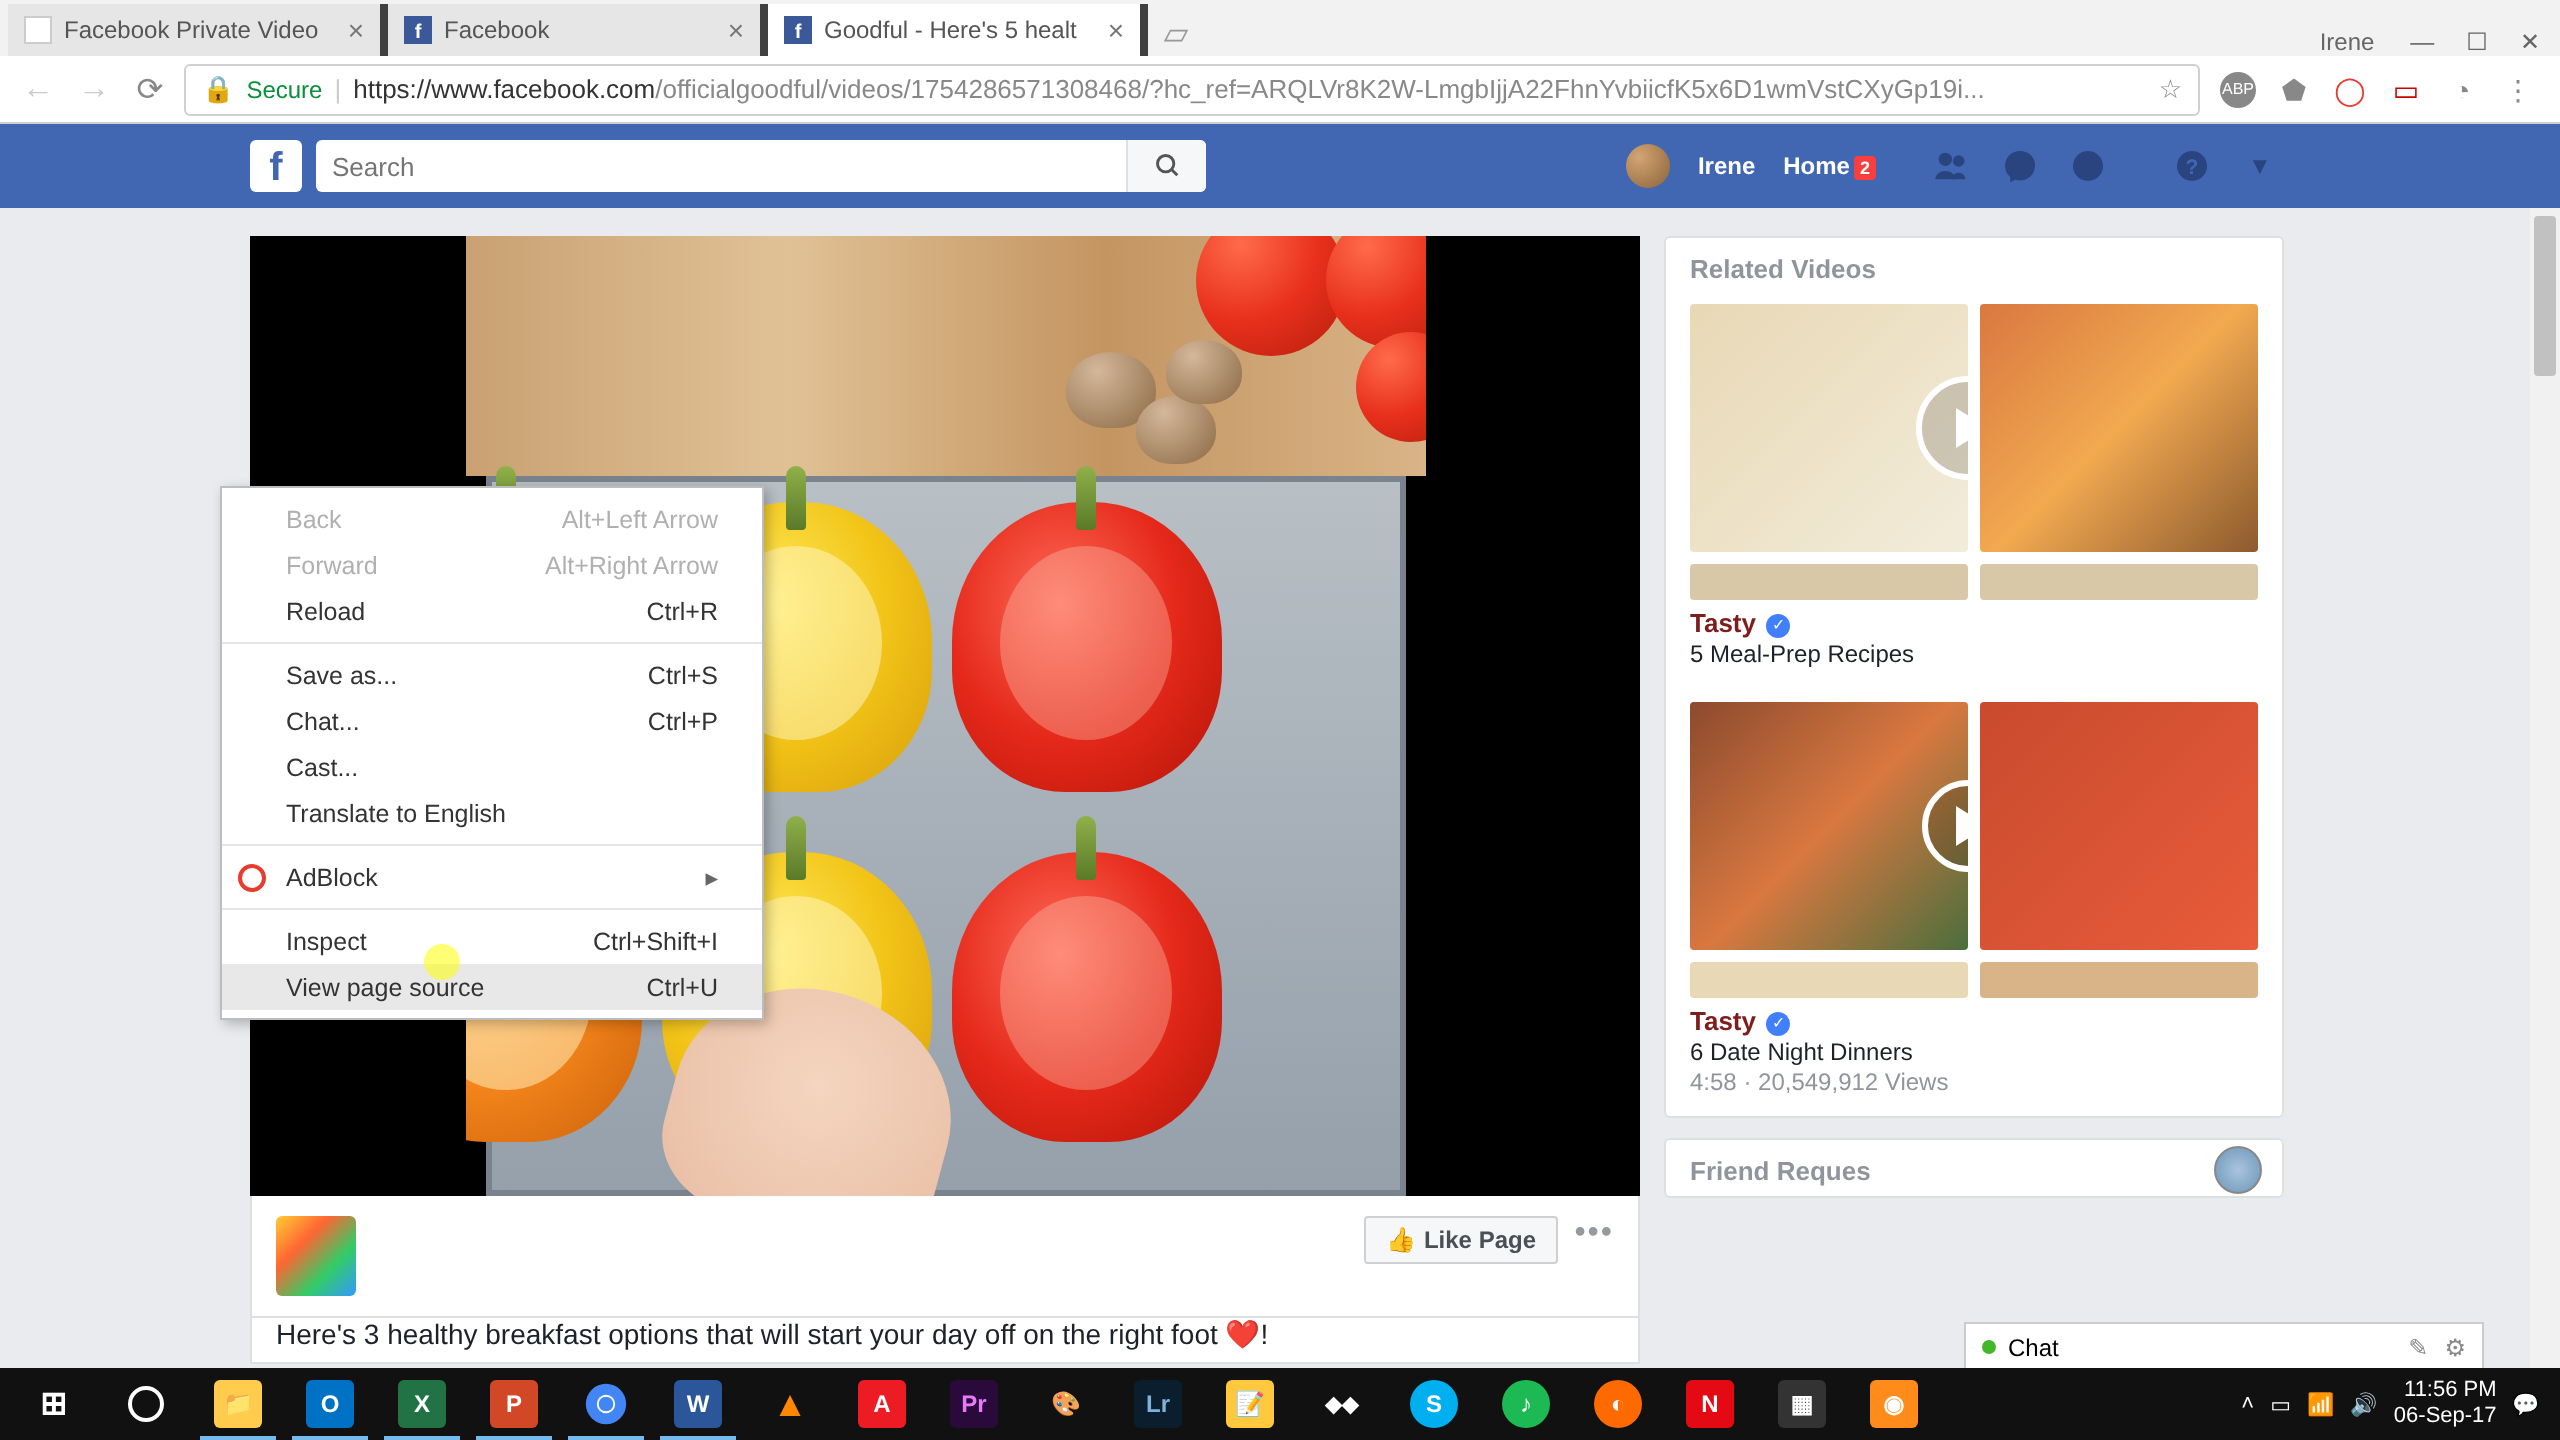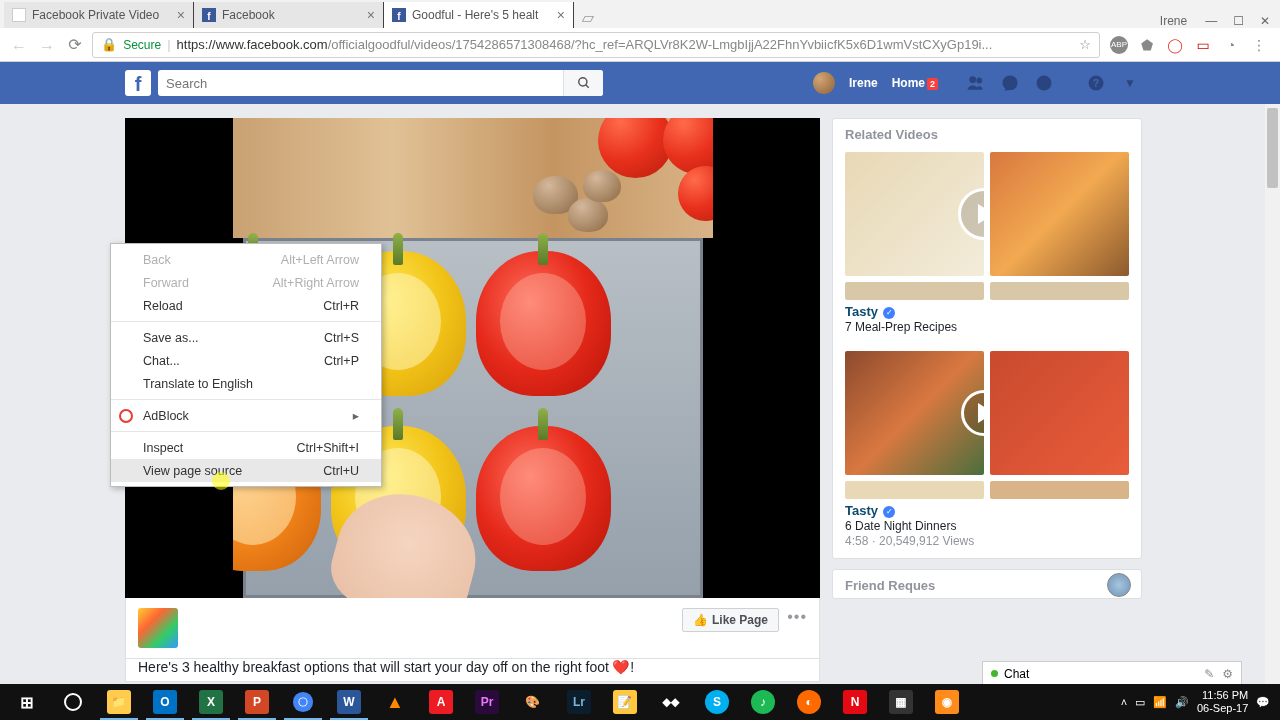--- a/index.html
+++ b/index.html
@@ -1,20 +1,20 @@
 <!DOCTYPE html>
 <html><head>
 <meta charset="utf-8">
 <style>
 * { margin:0; padding:0; box-sizing:border-box; font-family:"Segoe UI",Arial,sans-serif; }
 body { width:1280px; height:720px; overflow:hidden; background:#fff; position:relative; }
 
 
 .chrome-tabs { height:28px; background:#f2f2f2; display:flex; align-items:flex-end; padding-left:4px; }
-.tab { display:flex; align-items:center; height:26px; padding:0 8px; font-size:12px; color:#555; border-right:1px solid #404040; min-width:190px; max-width:190px; background:#e6e6e6; position:relative; }
+.tab { display:flex; align-items:center; height:26px; padding:0 8px; font-size:12px; color:#555; border-right:4px solid #404040; min-width:190px; max-width:190px; background:#e6e6e6; position:relative; }
 .tab.active { background:#fff; }
 .tab .favicon { width:14px; height:14px; margin-right:6px; flex-shrink:0; }
 .tab .title { flex:1; white-space:nowrap; overflow:hidden; text-overflow:ellipsis; }
 .tab .close { margin-left:6px; color:#777; font-size:14px; flex-shrink:0; }
 .chrome-user { margin-left:auto; display:flex; align-items:center; gap:18px; padding-right:10px; font-size:12px; color:#666; }
 .chrome-win { display:flex; gap:16px; }
 
 .chrome-bar { height:34px; background:#fff; border-bottom:1px solid #d0d0d0; display:flex; align-items:center; padding:0 8px; gap:6px; }
 .nav-btn { width:22px; height:22px; display:flex; align-items:center; justify-content:center; color:#888; cursor:pointer; }
 .nav-btn.disabled { color:#ccc; }
@@ -88,21 +88,21 @@
 .rv-tile.food1 { background:linear-gradient(135deg,#e8d8b5,#f2ecda); }
 .rv-tile.food2 { background:linear-gradient(135deg,#d97840,#f2a950,#8c5a2e); }
 .rv-tile.food3 { background:linear-gradient(135deg,#8c4a2e,#d97840,#4a6e3d); }
 .rv-tile.food4 { background:linear-gradient(135deg,#c94a2e,#e85c3a); }
 .rv-strip { height:18px; margin:0 12px; display:grid; grid-template-columns:1fr 1fr; gap:6px; }
 .rv-strip div { background:#d8c8a8; border-radius:2px; }
 .play-circle { position:absolute; top:50%; left:100%; transform:translate(-50%,-50%); width:52px; height:52px; border:3px solid #fff; border-radius:50%; display:flex; align-items:center; justify-content:center; background:rgba(0,0,0,0.15); }
 .play-circle.sm { width:46px; height:46px; }
 .play-tri { width:0; height:0; border-left:16px solid #fff; border-top:10px solid transparent; border-bottom:10px solid transparent; margin-left:4px; }
 .rv-meta { padding:4px 12px 10px; font-size:12px; }
-.rv-channel { color:#0c4a6e; font-weight:bold; font-size:13px; }
+.rv-channel { color:#7f1d1d; font-weight:bold; font-size:13px; }
 .rv-title { color:#1d2129; margin:1px 0; }
 .rv-stats { color:#90949c; }
 
 .friend-req { padding:8px 12px; font-size:13px; color:#90949c; font-weight:bold; display:flex; align-items:center; gap:6px; }
 .globe-ico { position:absolute; width:24px; height:24px; background:radial-gradient(circle,#a8c5de,#6e95b8); border-radius:50%; border:1px solid #888; }
 
 
 .chat-dock { position:absolute; right:38px; bottom:37px; width:260px; height:24px; background:#fff; border:1px solid #ccc; border-bottom:none; display:flex; align-items:center; padding:0 8px; font-size:12px; gap:6px; }
 .chat-dot { width:7px; height:7px; background:#42b72a; border-radius:50%; }
 .chat-icons { margin-left:auto; display:flex; gap:8px; color:#888; }
@@ -288,21 +288,21 @@
             </div>
           </div>
         <div class="rv-tile food2"></div>
       </div>
       <div class="rv-strip">
           <div></div>
           <div></div>
         </div>
       <div class="rv-meta">
         <div><span class="rv-channel">Tasty</span> <span class="verified">✓</span></div>
-        <div class="rv-title">7 Meal-Prep Recipes</div>
+        <div class="rv-title">5 Meal-Prep Recipes</div>
       </div>
       <div class="rv-grid">
         <div class="rv-tile food3">
             <div class="play-circle sm">
               <div class="play-tri"></div>
             </div>
           </div>
         <div class="rv-tile food4"></div>
       </div>
       <div class="rv-strip">
@@ -347,20 +347,24 @@
   <div class="cm-sep"></div>
   <div class="cm-item">
       <span>Save as...</span>
       <span>Ctrl+S</span>
     </div>
   <div class="cm-item">
       <span>Chat...</span>
       <span>Ctrl+P</span>
     </div>
   <div class="cm-item">
+      <span>Cast...</span>
+      <span></span>
+    </div>
+  <div class="cm-item">
       <span>Translate to English</span>
       <span></span>
     </div>
   <div class="cm-sep"></div>
   <div class="cm-item" style="position:relative">
       <span class="ab-ico"></span>
       <span>AdBlock</span>
       <span class="cm-arrow">▸</span>
     </div>
   <div class="cm-sep"></div>

